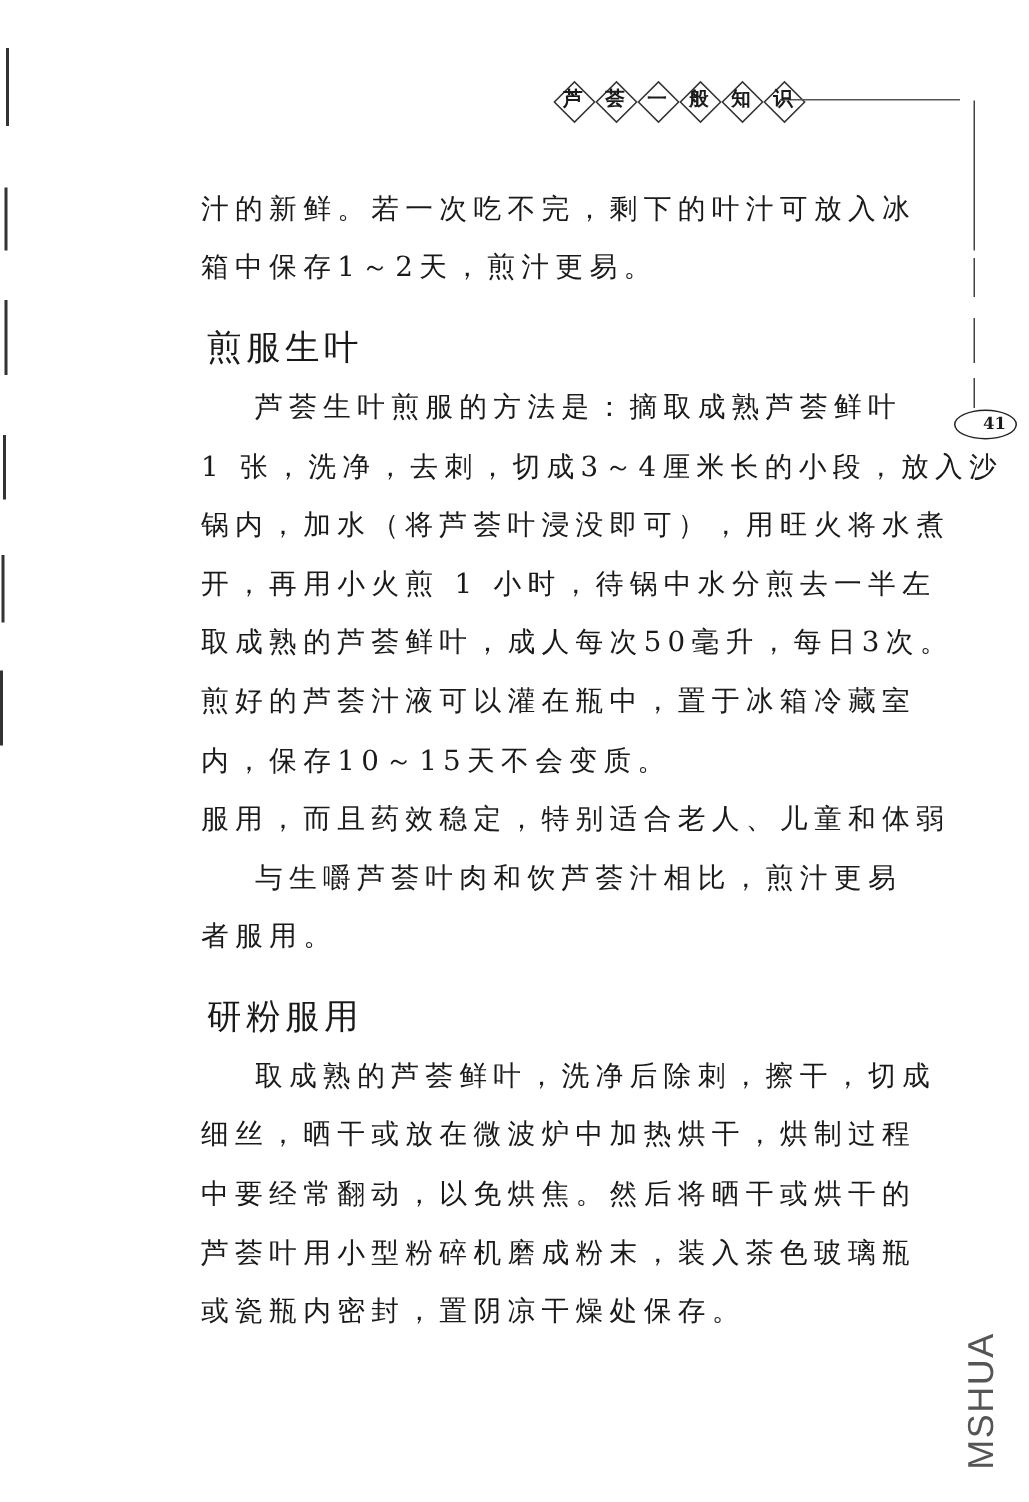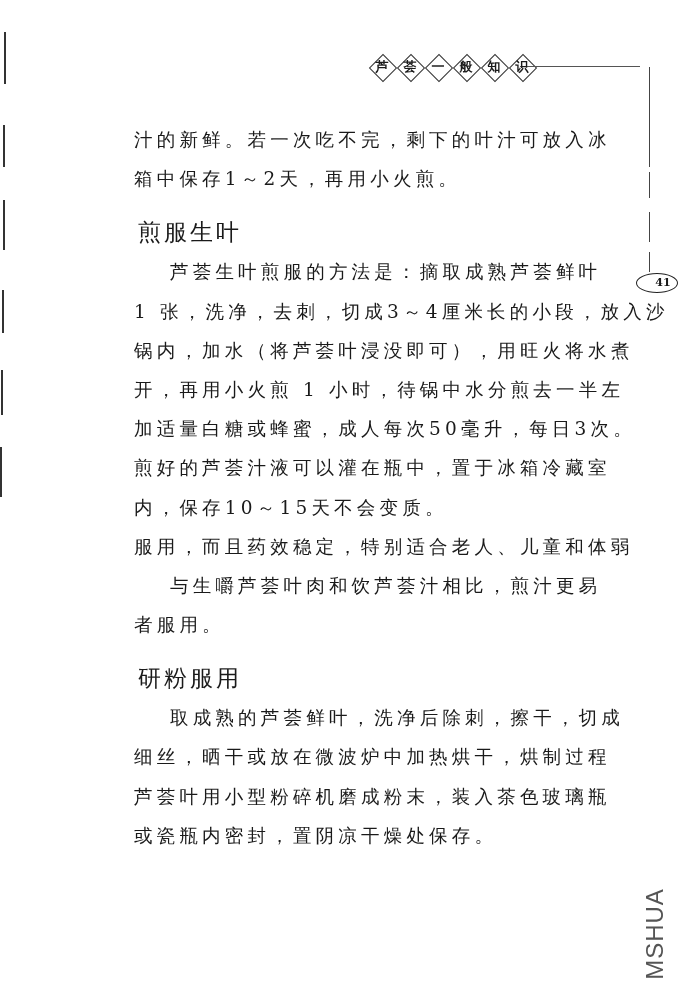--- a/index.html
+++ b/index.html
@@ -58,43 +58,44 @@
 <div class="header-line"></div>
 <div class="vert-line" style="top:67px;height:100px;"></div>
 <div class="vert-line" style="top:172px;height:26px;"></div>
 <div class="vert-line" style="top:212px;height:30px;"></div>
 <div class="vert-line" style="top:252px;height:20px;"></div>
 <div class="page-num">41</div>
 
 <div class="content">
   <div>
     <div class="line">汁的新鲜。若一次吃不完，剩下的叶汁可放入冰</div>
-    <div class="line">箱中保存1～2天，再用小火煎。</div>
+    <div class="line">箱中保存1～2天，煎汁更易。</div>
   </div>
 
   <div class="heading" style="margin-top:14px;">煎服生叶</div>
   <div>
     <div class="line indent">芦荟生叶煎服的方法是：摘取成熟芦荟鲜叶</div>
     <div class="line">1 张，洗净，去刺，切成3～4厘米长的小段，放入沙</div>
     <div class="line">锅内，加水（将芦荟叶浸没即可），用旺火将水煮</div>
     <div class="line">开，再用小火煎 1 小时，待锅中水分煎去一半左</div>
-    <div class="line">加适量白糖或蜂蜜，成人每次50毫升，每日3次。</div>
+    <div class="line">取成熟的芦荟鲜叶，成人每次50毫升，每日3次。</div>
     <div class="line">煎好的芦荟汁液可以灌在瓶中，置于冰箱冷藏室</div>
     <div class="line">内，保存10～15天不会变质。</div>
   </div>
   <div>
     <div class="line">服用，而且药效稳定，特别适合老人、儿童和体弱</div>
     <div class="line indent">与生嚼芦荟叶肉和饮芦荟汁相比，煎汁更易</div>
     <div class="line">者服用。</div>
   </div>
 
   <div class="heading" style="margin-top:14px;">研粉服用</div>
   <div>
     <div class="line indent">取成熟的芦荟鲜叶，洗净后除刺，擦干，切成</div>
     <div class="line">细丝，晒干或放在微波炉中加热烘干，烘制过程</div>
+    <div class="line">中要经常翻动，以免烘焦。然后将晒干或烘干的</div>
     <div class="line">芦荟叶用小型粉碎机磨成粉末，装入茶色玻璃瓶</div>
     <div class="line">或瓷瓶内密封，置阴凉干燥处保存。</div>
   </div>
 </div>
 
 <div class="watermark">
   <span>MSHUA</span>
 </div>
 
 </body></html>

